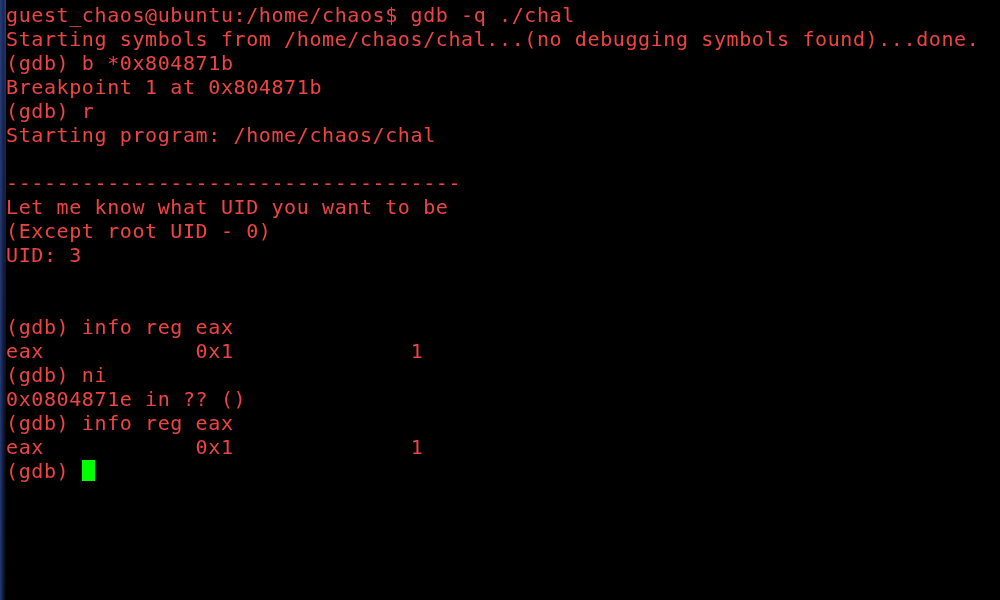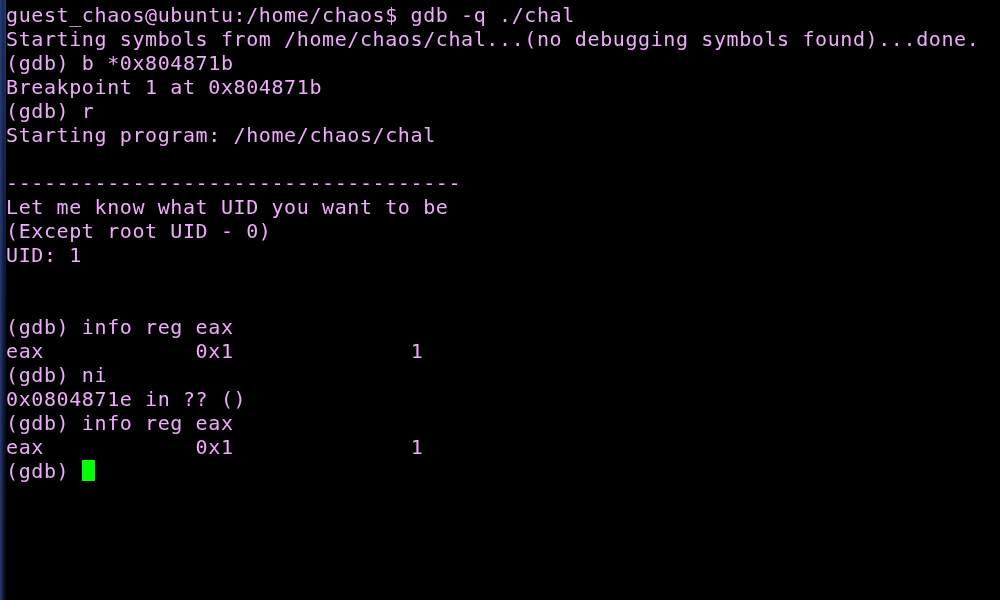--- a/index.html
+++ b/index.html
@@ -11,21 +11,21 @@
   #terminal {
     position: relative;
     width: 1000px;
     height: 600px;
     background: #000000;
     overflow: hidden;
     font-family: "DejaVu Sans Mono", "Liberation Mono", monospace;
     font-size: 20px;
     line-height: 24px;
     letter-spacing: 0.6px;
-    color: #f0abfc;
+    color: #ef4444;
   }
   
   #edge-stripe {
     position: absolute;
     left: 0;
     top: 0;
     width: 6px;
     height: 600px;
     background: linear-gradient(to bottom,
         #2a3f78 0%,
@@ -91,21 +91,21 @@
     <div class="line">guest_chaos@ubuntu:/home/chaos$ gdb -q ./chal</div>
     <div class="line">Starting symbols from /home/chaos/chal...(no debugging symbols found)...done.</div>
     <div class="line">(gdb) b *0x804871b</div>
     <div class="line">Breakpoint 1 at 0x804871b</div>
     <div class="line">(gdb) r</div>
     <div class="line">Starting program: /home/chaos/chal</div>
     <div class="line blank"></div>
     <div class="line">------------------------------------</div>
     <div class="line">Let me know what UID you want to be</div>
     <div class="line">(Except root UID - 0)</div>
-    <div class="line">UID: 1</div>
+    <div class="line">UID: 3</div>
     <div class="line blank"></div>
     <div class="line blank"></div>
     <div class="line">(gdb) info reg eax</div>
     <div class="line"><span style="white-space: pre;">eax            0x1</span><span style="display: inline-block; width: 177.1px;"></span><span style="white-space: pre;">1</span></div>
     <div class="line">(gdb) ni</div>
     <div class="line">0x0804871e in ?? ()</div>
     <div class="line">(gdb) info reg eax</div>
     <div class="line"><span style="white-space: pre;">eax            0x1</span><span style="display: inline-block; width: 177.1px;"></span><span style="white-space: pre;">1</span></div>
 
     <div class="cursor-line">

